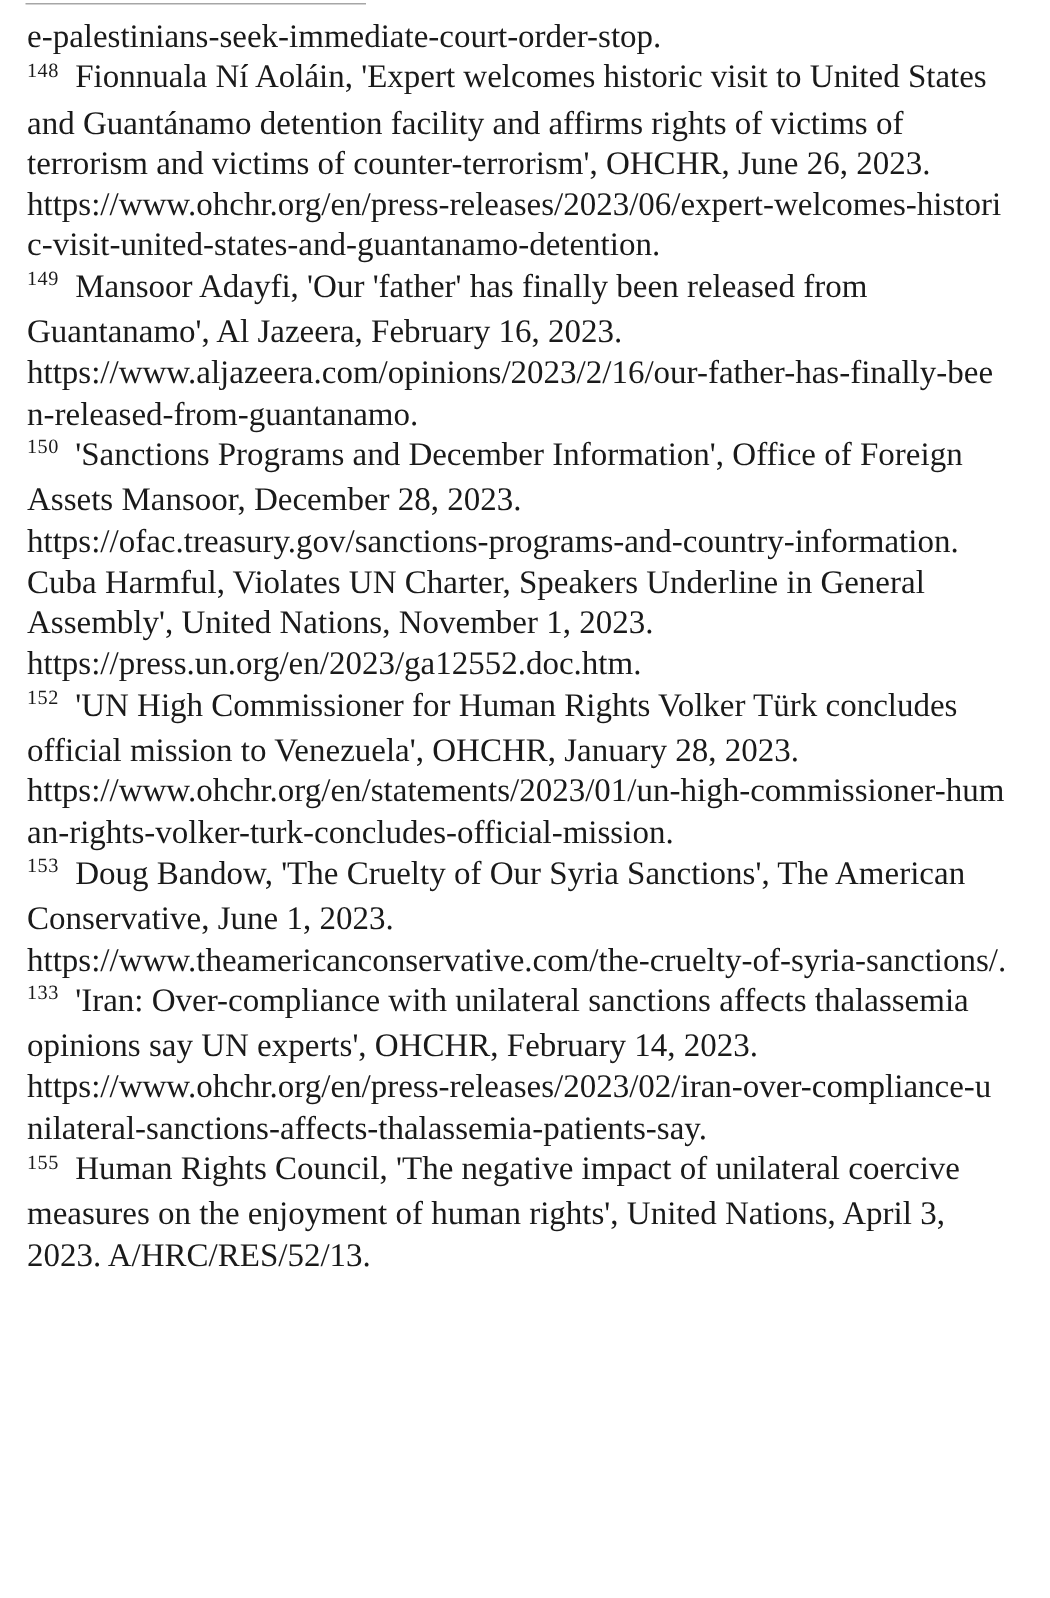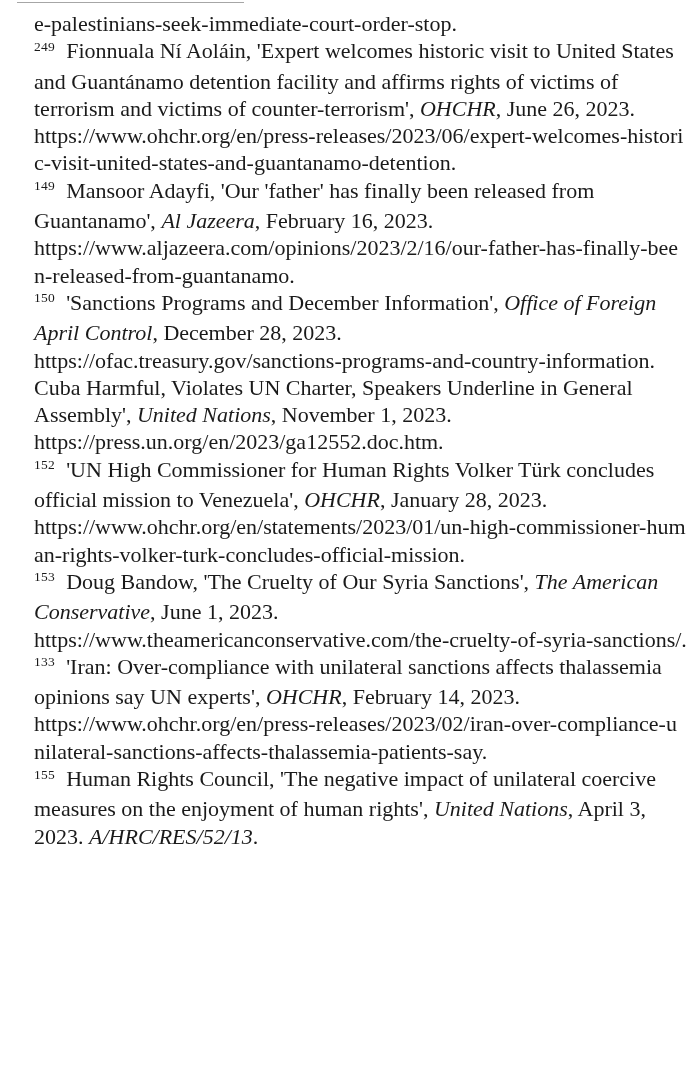--- a/index.html
+++ b/index.html
@@ -26,60 +26,58 @@
     background: #a6a6a6;
   }
   .content {
     position: absolute;
     left: 18px;
     top: 10px;
     width: 664px;
     font-size: 22px;
     line-height: 27.3px;
     color: #1a1a1a;
-    margin-left: 16px;
   }
   .tline {
     white-space: pre;
   }
   .tline .it {
-    font-style: italic;
   }
   .tline .sup {
     font-size: 13.5px;
     position: relative;
     top: -7.5px;
     letter-spacing: 0.3px;
   }
 </style>
 </head>
 <body>
 
 <div class="page" style="background: rgb(255, 255, 255);">
   <div class="footnote-separator" style="background: rgb(166, 166, 166);"></div>
   <div class="content" id="footnotes-container" style="color: rgb(26, 26, 26);">
       <div>
         <div class="tline"><span>e-palestinians-seek-immediate-court-order-stop.</span></div>
       </div>
       <div>
-        <div class="tline"><span class="sup">249</span><span>  Fionnuala Ní Aoláin, 'Expert welcomes historic visit to United States</span></div>
+        <div class="tline"><span class="sup">148</span><span>  Fionnuala Ní Aoláin, 'Expert welcomes historic visit to United States</span></div>
         <div class="tline"><span>and Guantánamo detention facility and affirms rights of victims of</span></div>
         <div class="tline"><span>terrorism and victims of counter-terrorism', </span><span class="it">OHCHR</span><span>, June 26, 2023.</span></div>
         <div class="tline"><span>https://www.ohchr.org/en/press-releases/2023/06/expert-welcomes-histori</span></div>
         <div class="tline"><span>c-visit-united-states-and-guantanamo-detention.</span></div>
       </div>
       <div>
         <div class="tline"><span class="sup">149</span><span>  Mansoor Adayfi, 'Our 'father' has finally been released from</span></div>
         <div class="tline"><span>Guantanamo', </span><span class="it">Al Jazeera</span><span>, February 16, 2023.</span></div>
         <div class="tline"><span>https://www.aljazeera.com/opinions/2023/2/16/our-father-has-finally-bee</span></div>
         <div class="tline"><span>n-released-from-guantanamo.</span></div>
       </div>
       <div>
         <div class="tline"><span class="sup">150</span><span>  'Sanctions Programs and December Information', </span><span class="it">Office of Foreign</span></div>
-        <div class="tline"><span class="it">April Control</span><span>, December 28, 2023.</span></div>
+        <div class="tline"><span class="it">Assets Mansoor</span><span>, December 28, 2023.</span></div>
         <div class="tline"><span>https://ofac.treasury.gov/sanctions-programs-and-country-information.</span></div>
       </div>
       <div>
         <div class="tline"><span>Cuba Harmful, Violates UN Charter, Speakers Underline in General</span></div>
         <div class="tline"><span>Assembly', </span><span class="it">United Nations</span><span>, November 1, 2023.</span></div>
         <div class="tline"><span>https://press.un.org/en/2023/ga12552.doc.htm.</span></div>
       </div>
       <div>
         <div class="tline"><span class="sup">152</span><span>  'UN High Commissioner for Human Rights Volker Türk concludes</span></div>
         <div class="tline"><span>official mission to Venezuela', </span><span class="it">OHCHR</span><span>, January 28, 2023.</span></div>

